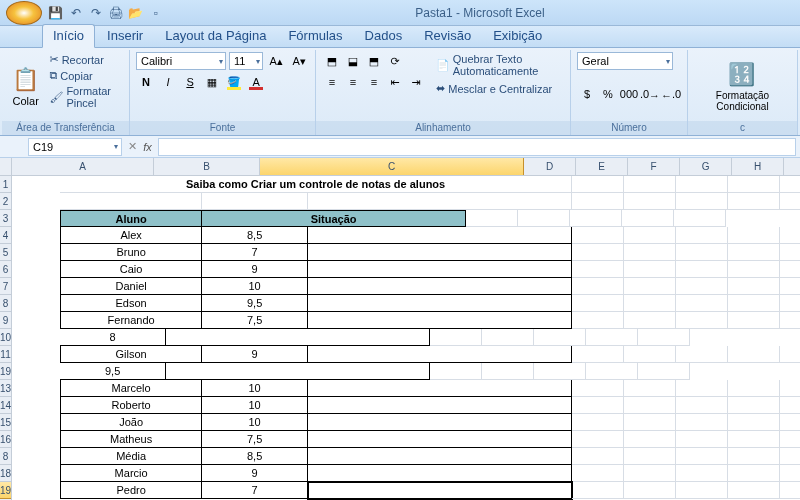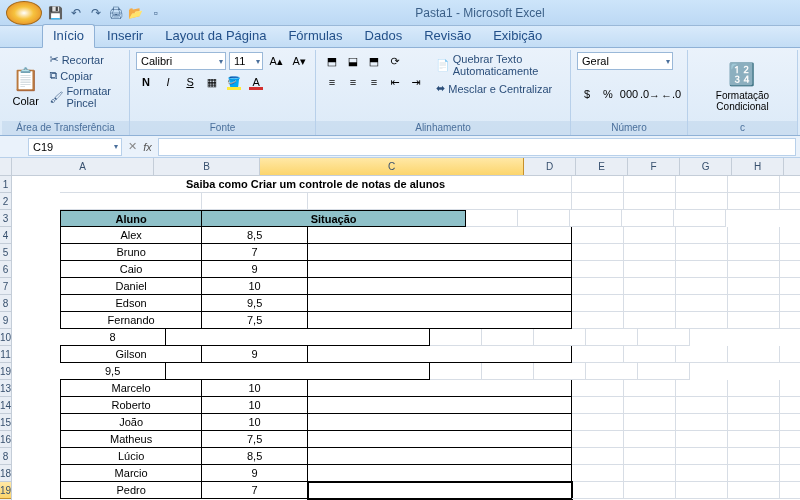--- a/index.html
+++ b/index.html
@@ -370,21 +370,21 @@
           <div class="c cA bL bR bB">Matheus</div>
           <div class="c cB bR bB">7,5</div>
           <div class="c cC bR bB"></div>
           <div class="c cD"></div>
           <div class="c cE"></div>
           <div class="c cF"></div>
           <div class="c cG"></div>
           <div class="c cH"></div>
         </div>
         <div class="r">
-          <div class="c cA bL bR bB">Lúcio</div>
+          <div class="c cA bL bR bB">Média</div>
           <div class="c cB bR bB">8,5</div>
           <div class="c cC bR bB"></div>
           <div class="c cD"></div>
           <div class="c cE"></div>
           <div class="c cF"></div>
           <div class="c cG"></div>
           <div class="c cH"></div>
         </div>
         <div class="r">
           <div class="c cA bL bR bB">Marcio</div>

